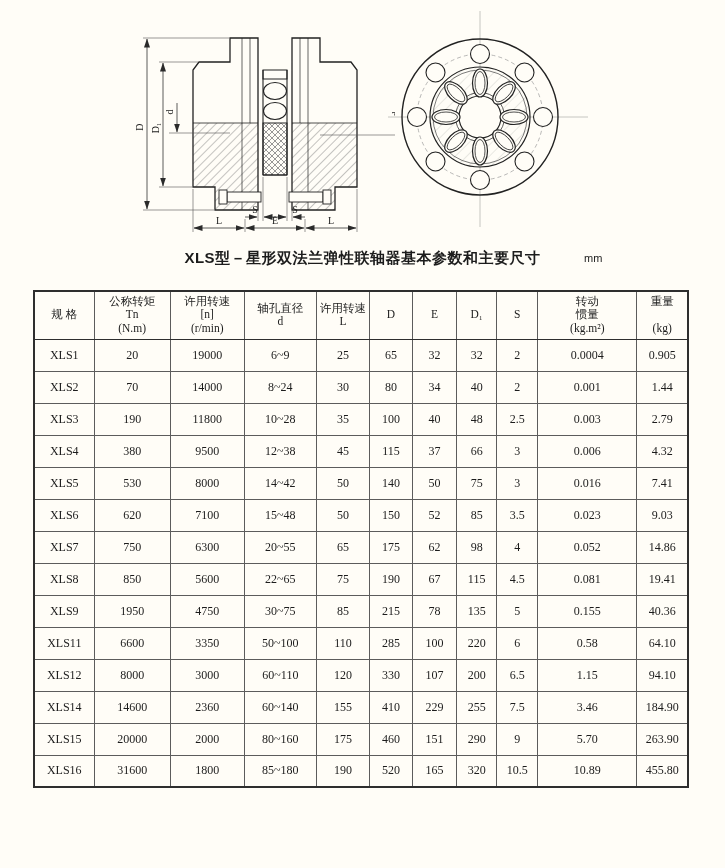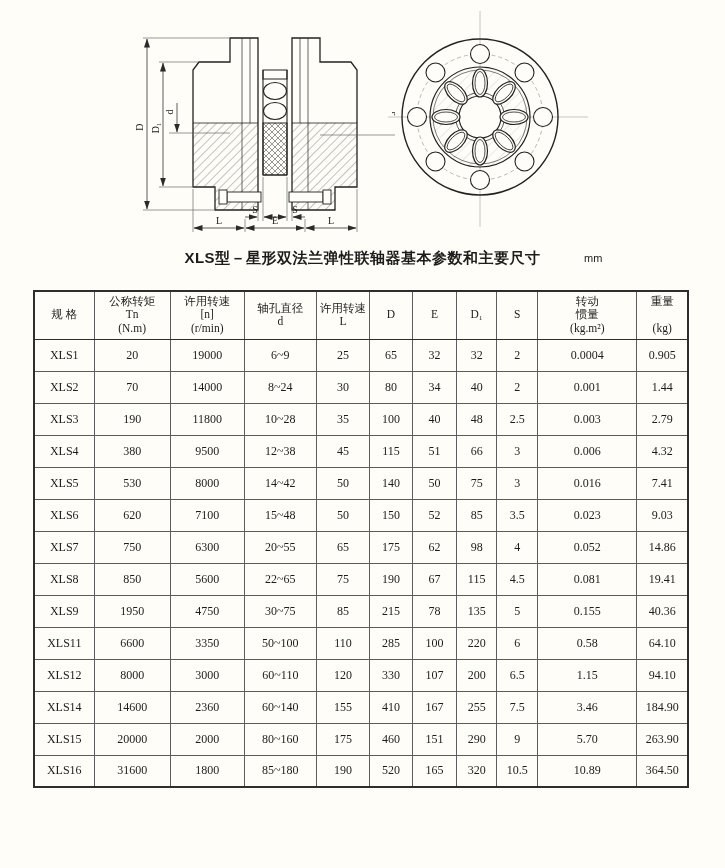--- a/index.html
+++ b/index.html
@@ -280,21 +280,21 @@
           <td>0.003</td>
           <td>2.79</td>
         </tr>
         <tr>
           <td>XLS4</td>
           <td>380</td>
           <td>9500</td>
           <td>12~38</td>
           <td>45</td>
           <td>115</td>
-          <td>51</td>
+          <td>37</td>
           <td>66</td>
           <td>3</td>
           <td>0.006</td>
           <td>4.32</td>
         </tr>
         <tr>
           <td>XLS5</td>
           <td>530</td>
           <td>8000</td>
           <td>14~42</td>
@@ -384,21 +384,21 @@
           <td>1.15</td>
           <td>94.10</td>
         </tr>
         <tr>
           <td>XLS14</td>
           <td>14600</td>
           <td>2360</td>
           <td>60~140</td>
           <td>155</td>
           <td>410</td>
-          <td>167</td>
+          <td>229</td>
           <td>255</td>
           <td>7.5</td>
           <td>3.46</td>
           <td>184.90</td>
         </tr>
         <tr>
           <td>XLS15</td>
           <td>20000</td>
           <td>2000</td>
           <td>80~160</td>
@@ -414,18 +414,18 @@
           <td>XLS16</td>
           <td>31600</td>
           <td>1800</td>
           <td>85~180</td>
           <td>190</td>
           <td>520</td>
           <td>165</td>
           <td>320</td>
           <td>10.5</td>
           <td>10.89</td>
-          <td>364.50</td>
+          <td>455.80</td>
         </tr>
       </tbody>
   </table>
 
 </div>
 
 </body></html>

